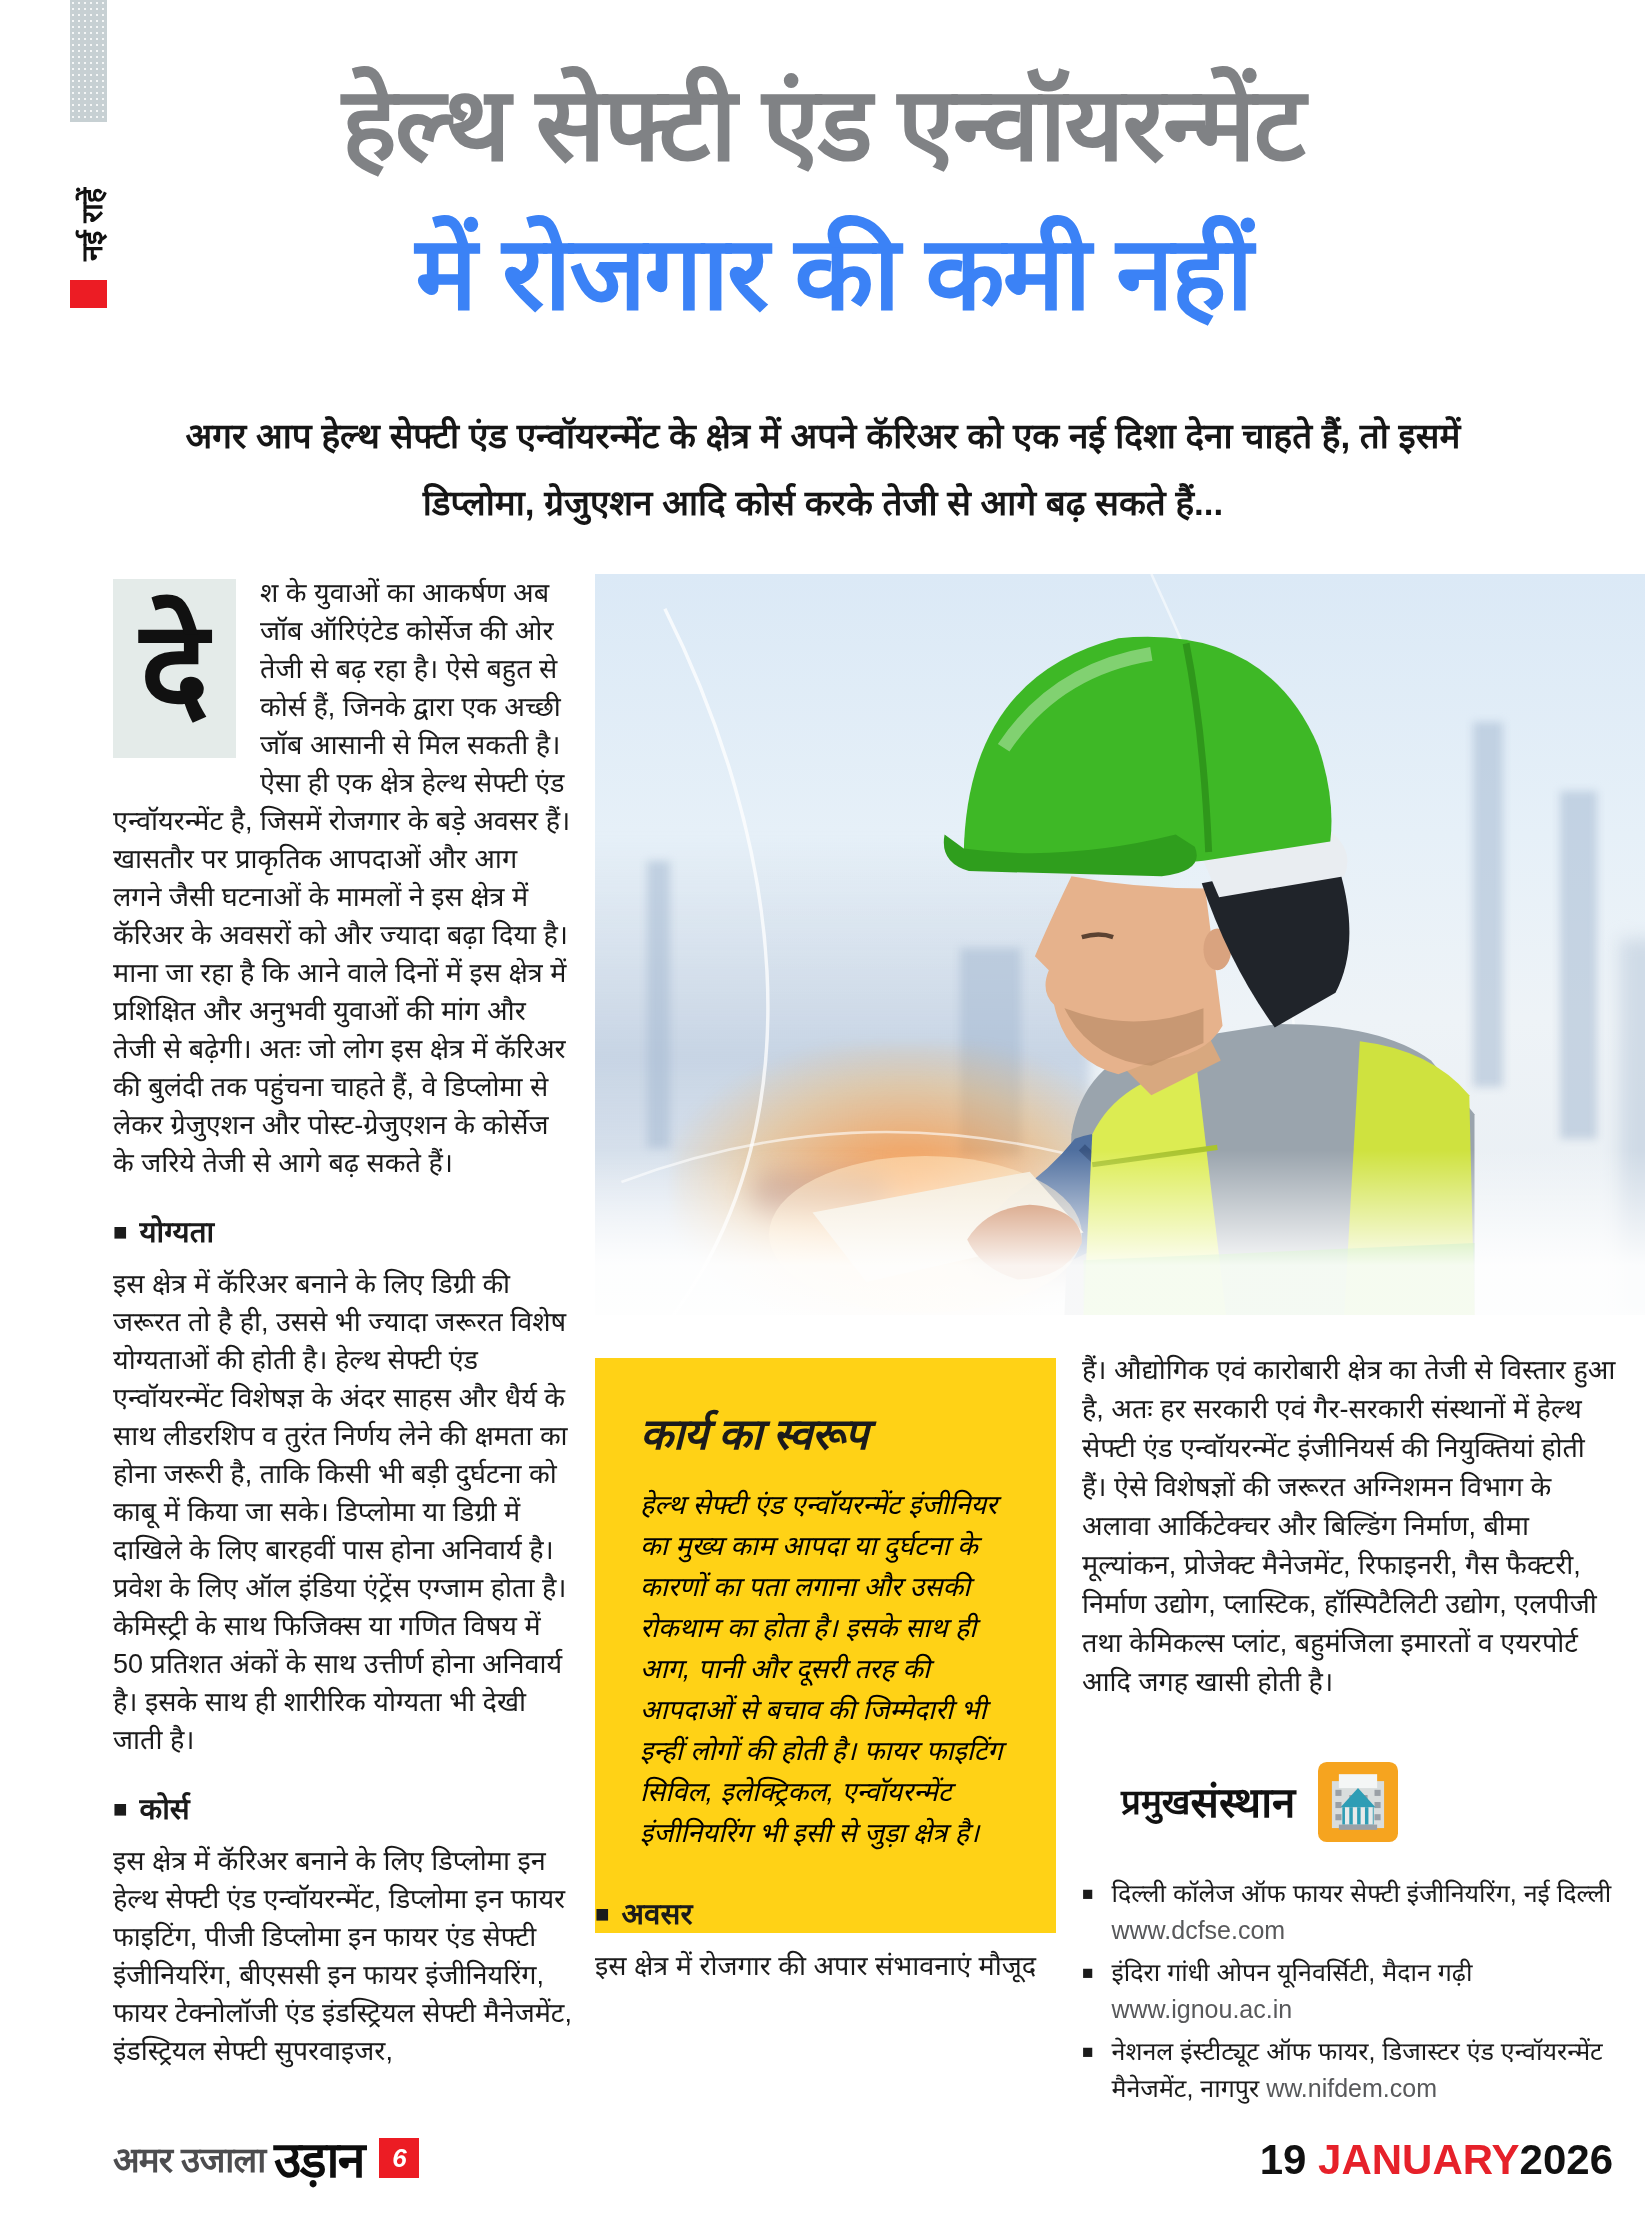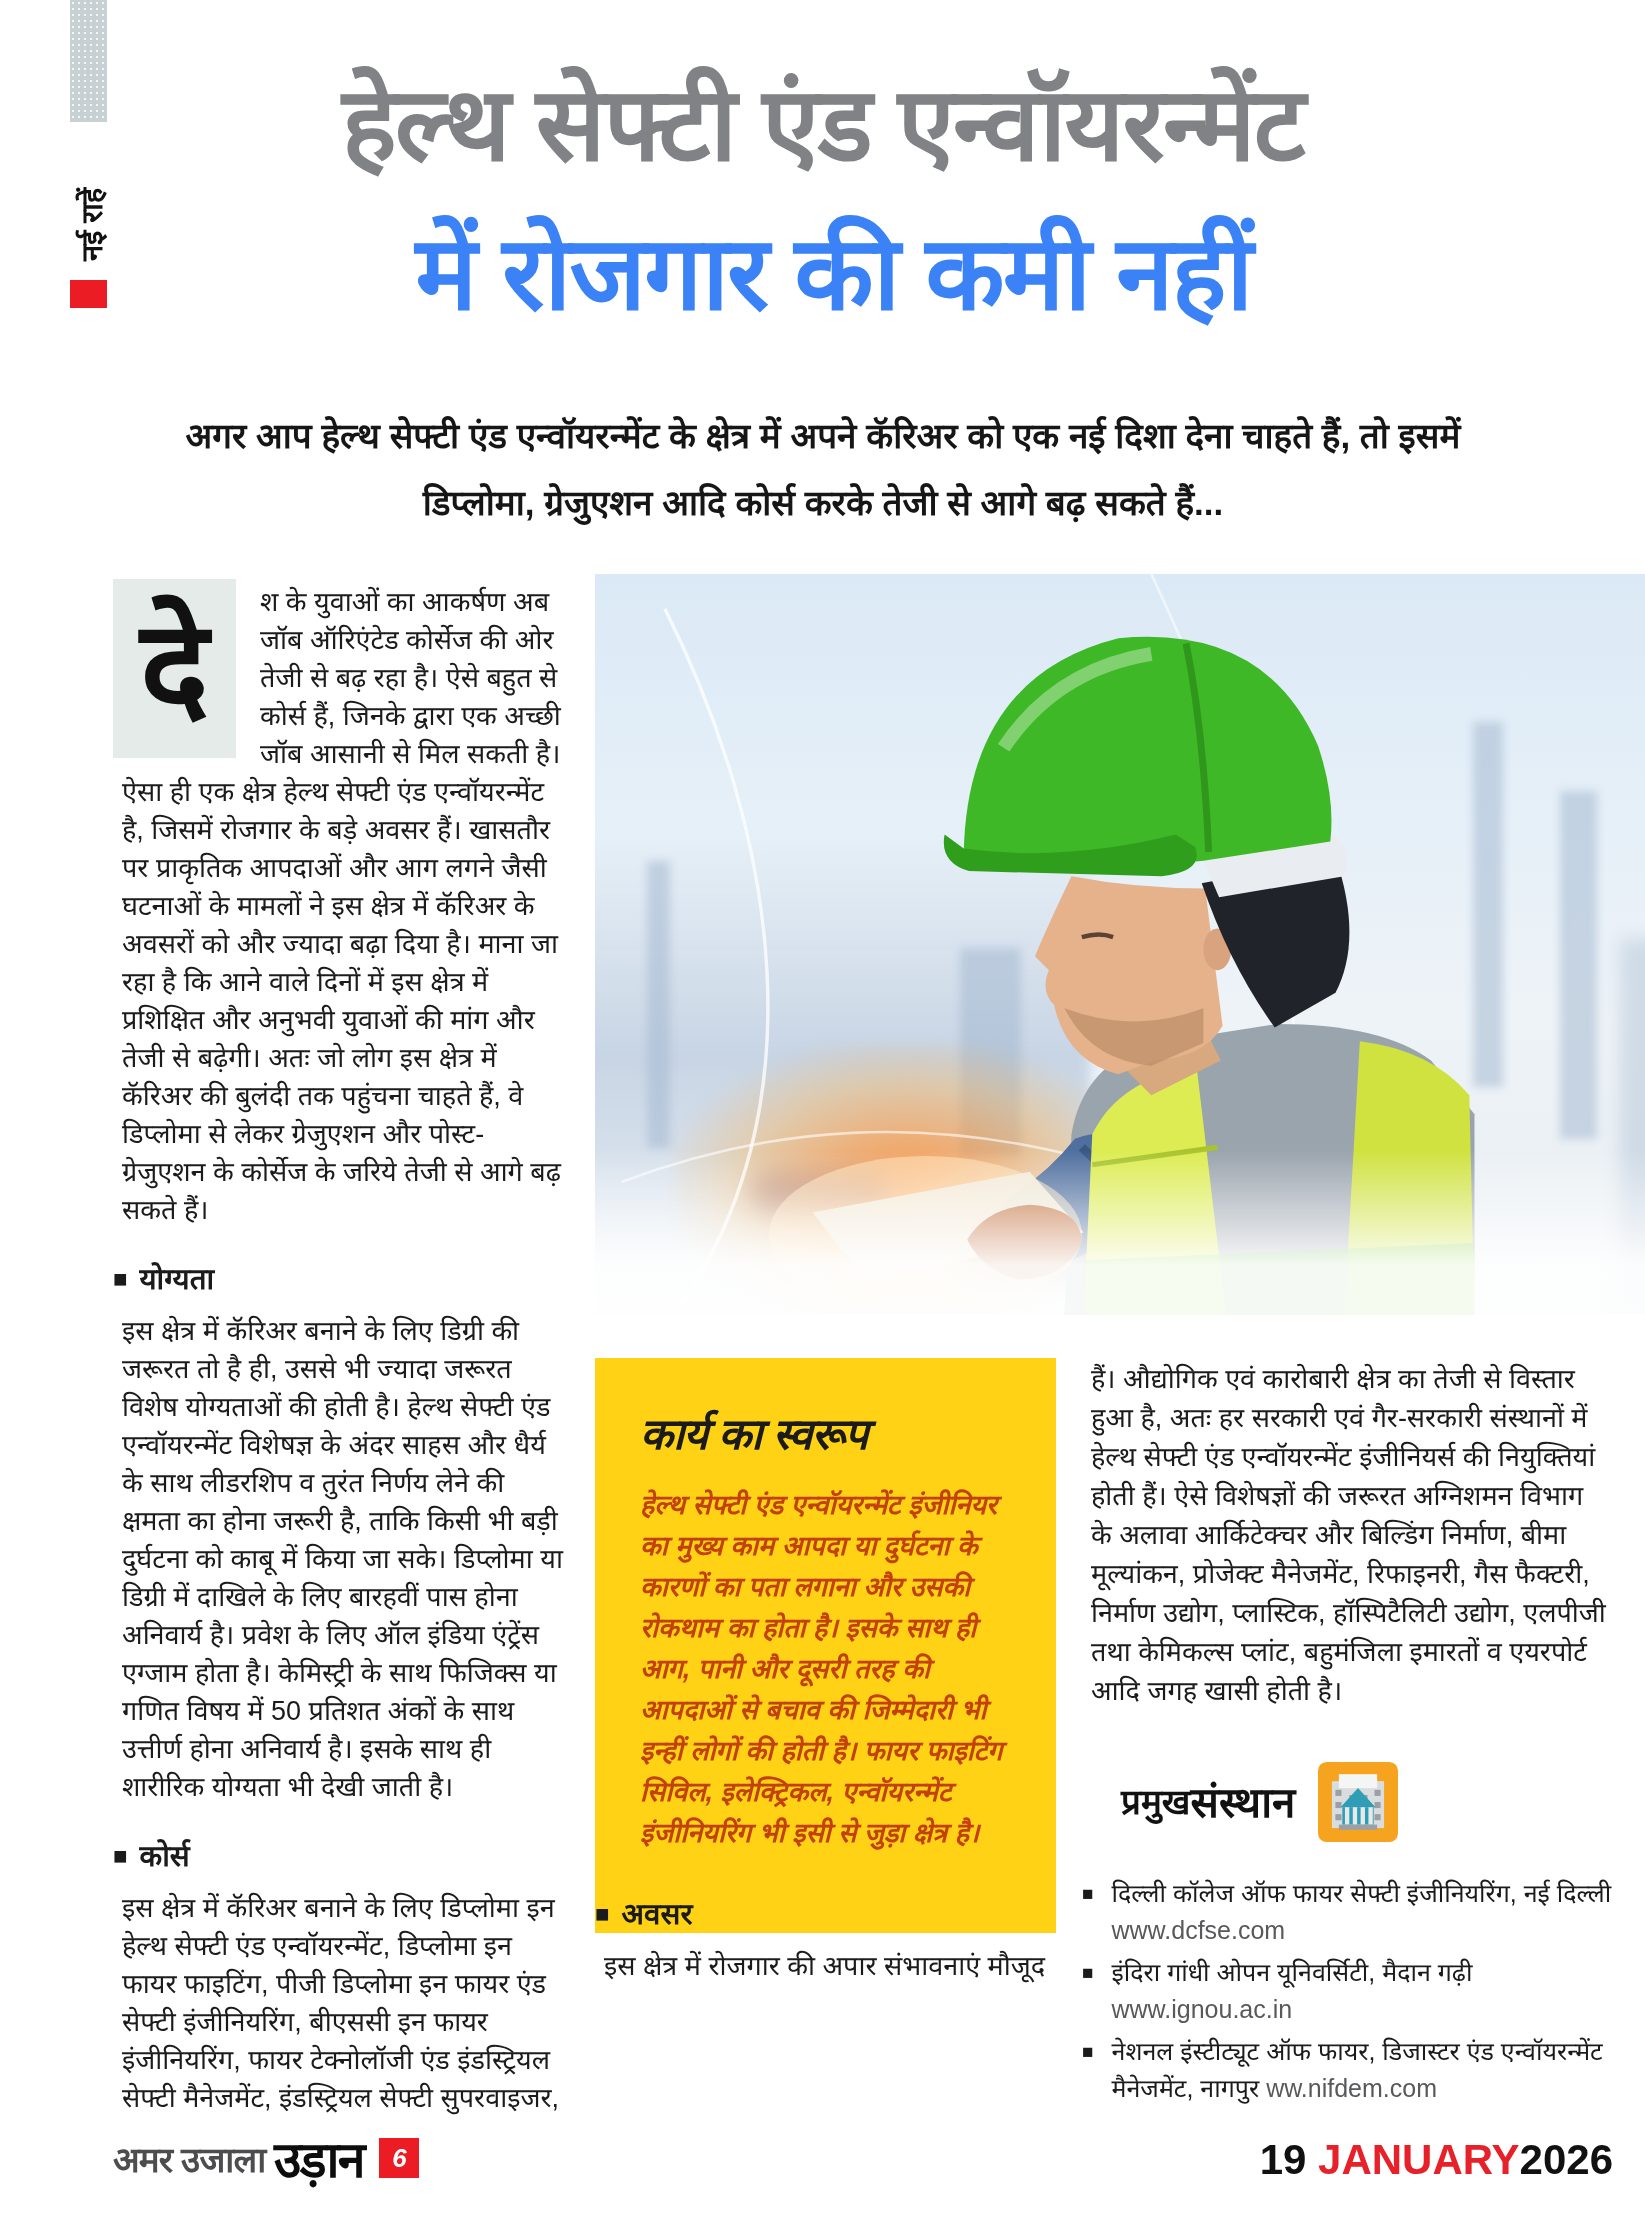--- a/index.html
+++ b/index.html
@@ -15,21 +15,21 @@
 
   
   .headline{position:absolute;left:0;right:0;top:50px;text-align:center;font-weight:800;line-height:149px;}
   .headline .l1{font-size:103px;color:#808285;letter-spacing:-1.7px;}
   .headline .l2{font-size:103px;color:#3b82f6;letter-spacing:-1.7px;padding-left:21px;}
   .standfirst{position:absolute;left:161px;right:161px;top:402px;text-align:center;
     font-size:35px;font-weight:700;line-height:67px;color:#161616;}
 
   
   .col{position:absolute;font-size:27px;line-height:38px;}
-  .col p{margin:9px;}
+  .col p{margin:0;}
   .leftcol{left:113px;top:574px;width:459px;}
   .midcol-cont{left:595px;top:1864px;width:469px;}
   .rightcol{left:1082px;top:1351px;width:534px;line-height:39px;}
 
   .dropcap-box{float:left;width:123px;height:179px;background:#e4ebe9;margin:5.2px 24px 7px 0;
     display:flex;align-items:center;justify-content:center;}
   .dropcap-box span{font-family:"Liberation Serif",serif;font-weight:bold;font-size:129px;color:#111;line-height:1;}
 
   .sec-head{display:flex;align-items:center;gap:12px;margin:31px 0 14px 0;font-weight:800;font-size:29.5px;}
   .sec-head .sq{font-size:24px;line-height:1;}
@@ -52,21 +52,21 @@
   .b2{left:565px;top:678px;width:113px;height:43px;}
   .b3{left:156px;top:600px;width:139px;height:43px;background:rgba(120,60,60,.35);}
   .haze{position:absolute;left:0;bottom:0;width:100%;height:165px;
     background:linear-gradient(180deg,rgba(255,255,255,0) 0%,rgba(255,255,255,.92) 70%);}
   .photo svg.art{position:absolute;left:0;top:0;}
 
   
   .infobox{position:absolute;left:595px;top:1358px;width:461px;height:575px;background:#ffd216;
     box-sizing:border-box;padding:45px 38px 0 45px;}
   .infobox h2{margin:0 0 22.6px 0;font-size:43px;font-style:italic;font-weight:800;color:#1b1b1b;letter-spacing:-0.9px;}
-  .infobox .ib-body{font-size:27px;line-height:41px;font-style:italic;font-weight:700;color:#c2410c;}
+  .infobox .ib-body{font-size:27px;line-height:41px;font-style:italic;font-weight:400;color:#000000;}
 
   
   .inst-head{position:absolute;left:1121px;top:1762px;display:flex;align-items:center;gap:22.6px;}
   .inst-head .tcol{display:flex;align-items:center;font-weight:800;color:#111;}
   .inst-head .tl1{font-size:35px;line-height:38px;}
   .inst-head .tl2{font-size:42px;line-height:45px;}
   .inst-list{position:absolute;left:1082px;top:1875px;width:556px;font-size:25px;line-height:37px;}
   .inst-item{display:flex;margin-bottom:5.2px;}
   .inst-item .bul{flex:none;width:29.5px;font-size:19px;line-height:37px;}
   .inst-item .url{color:#58595b;}

